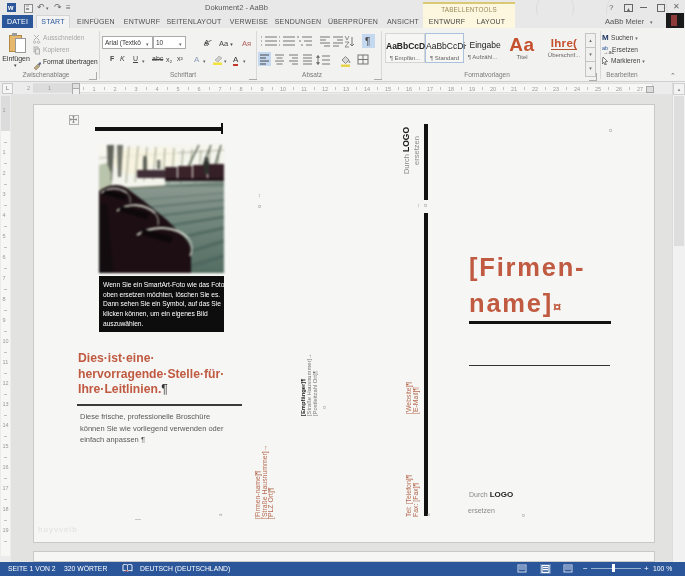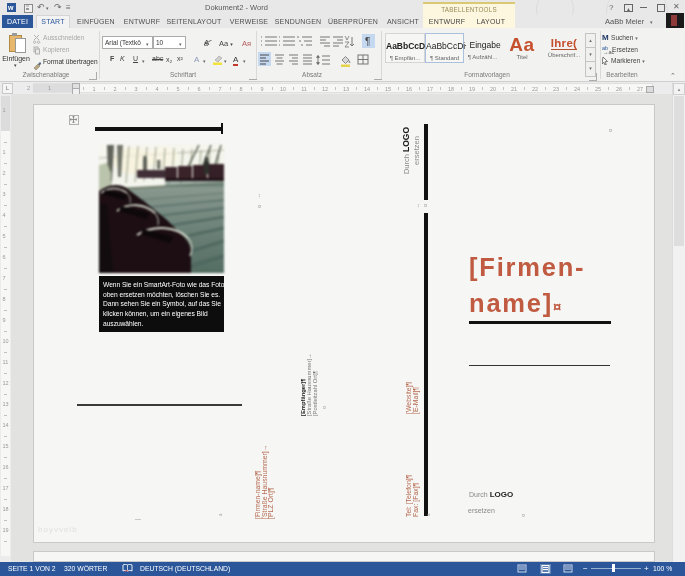--- a/index.html
+++ b/index.html
@@ -31,21 +31,21 @@
 
 <div class="a" style="left:24px;top:4px;width:7px;height:7px;border:1px solid #8a8a8a;background:#f0f0f0"></div>
 <div class="a" style="left:26px;top:8px;width:3px;height:2px;background:#999"></div>
 <div class="a" style="left:26px;top:5px;width:3px;height:2px;background:#c9c9c9"></div>
 
 <div class="a" style="left:37px;top:2px;font-size:9px;color:#666">↶</div>
 <div class="a" style="left:46px;top:5px;font-size:5px;color:#666">▾</div>
 <div class="a" style="left:54px;top:2px;font-size:9px;color:#666">↷</div>
 <div class="a" style="left:66px;top:3px;font-size:8px;color:#666">≡</div>
 
-<div class="a" style="left:205px;top:3px;font-size:7.5px;color:#5a5a5a">Dokument2 - Word</div>
+<div class="a" style="left:205px;top:3px;font-size:7.5px;color:#5a5a5a">Dokument2 - AaBb</div>
 
 <div class="a" style="left:609px;top:3px;font-size:8px;color:#666">?</div>
 <div class="a" style="left:624px;top:4px;width:7px;height:6px;border:1px solid #666"></div>
 <div class="a" style="left:626px;top:6px;font-size:5px;color:#666">▲</div>
 <div class="a" style="left:640px;top:7px;width:7px;height:1px;background:#666"></div>
 <div class="a" style="left:657px;top:4px;width:6px;height:6px;border:1px solid #666"></div>
 <div class="a" style="left:673px;top:2px;font-size:8px;color:#666">✕</div>
 
 <div class="a" style="left:423px;top:2px;width:92px;height:26px;background:#fdf7df;border-top:2px solid #d9c975"></div>
 <div class="a" style="left:423px;top:6px;width:92px;text-align:center;font-size:6.3px;color:#9a8a56;letter-spacing:.2px">TABELLENTOOLS</div>
@@ -404,22 +404,24 @@
   <path d="M44 84l30 8-3 6-29-9Z" fill="#0d080a"></path>
   <path d="M89 93c4 5 5 12 2 18" stroke="#c2c5b9" stroke-width="1.6" fill="none"></path>
   <path d="M56 68c3 4 4 8 3 12" stroke="#a8aca0" stroke-width="1.2" fill="none"></path>
   <path d="M28 48c3 3 4 7 3 10" stroke="#a8aca0" stroke-width="1" fill="none"></path>
   <path d="M0 58l8 2 6 68H0Z" fill="#120c0f"></path>
 </svg>
 
 <div class="a" style="left:99px;top:276px;width:125px;height:56px;background:#0d0d0d"></div>
 <div class="a" style="left:103px;top:280px;width:121px;font-size:6.7px;line-height:9.7px;color:#fff;white-space:nowrap;letter-spacing:-.05px">Wenn Sie ein SmartArt-Foto wie das Foto<br>oben ersetzen möchten, löschen Sie es.<br>Dann sehen Sie ein Symbol, auf das Sie<br>klicken können, um ein eigenes Bild<br>auszuwählen.</div>
 
+<div class="a" style="left:78px;top:351px;width:146px;font-size:12.2px;line-height:15.7px;font-weight:bold;color:#c05a41">Dies·ist·eine· hervorragende·Stelle·für· Ihre·Leitlinien.<span style="color:#333;font-weight:normal">¶</span></div>
 <div class="a" style="left:77px;top:404px;width:165px;height:1.5px;background:#3a3a3a"></div>
 
+<div class="a" style="left:80px;top:411px;font-size:7.5px;line-height:11.6px;color:#5a5a5a;white-space:nowrap">Diese frische, professionelle Broschüre<br>können Sie wie vorliegend verwenden oder<br>einfach anpassen ¶</div>
 <div class="mark" style="left:219px;top:511px">«</div>
 <div class="a" style="left:38px;top:525px;font-size:8px;color:#e0e0de;letter-spacing:1px">hoyvvelb</div>
 <div class="a" style="left:135px;top:519px;width:6px;height:1px;background:#c9c9c9"></div>
 
 <div class="a" style="left:424px;top:124px;width:4px;height:76px;background:#111"></div>
 <div class="a" style="left:424px;top:213px;width:4px;height:303px;background:#111"></div>
 
 <div class="mark" style="left:417px;top:202px;font-size:5.5px">↕</div>
 <div class="mark" style="left:424px;top:202px;font-size:5.5px">¤</div>
 <div class="mark" style="left:258px;top:192px;font-size:5.5px">↕</div>

